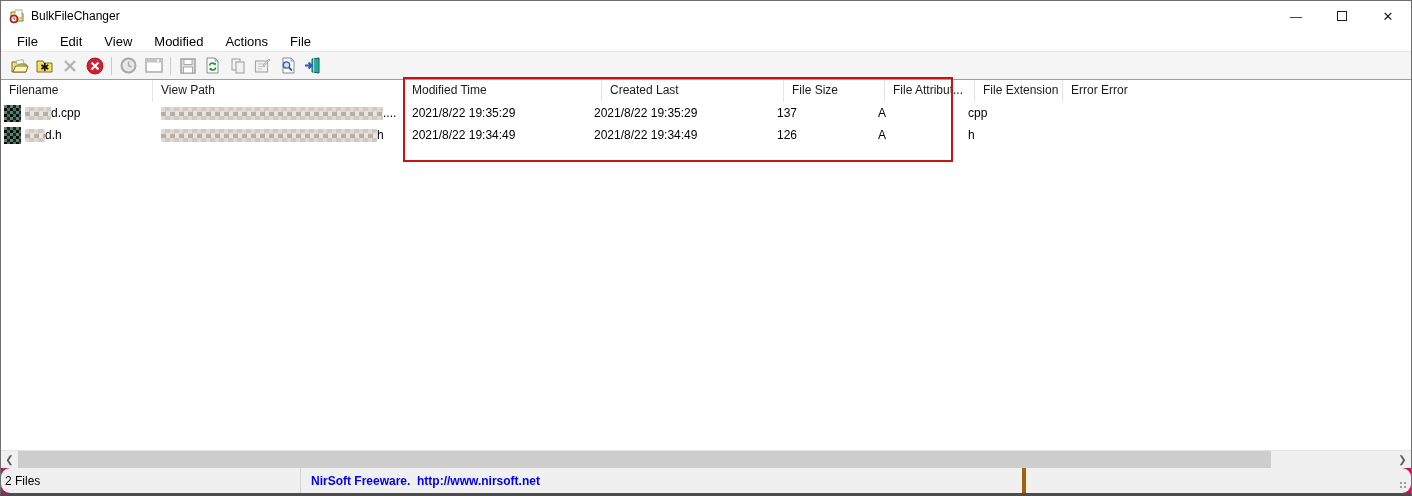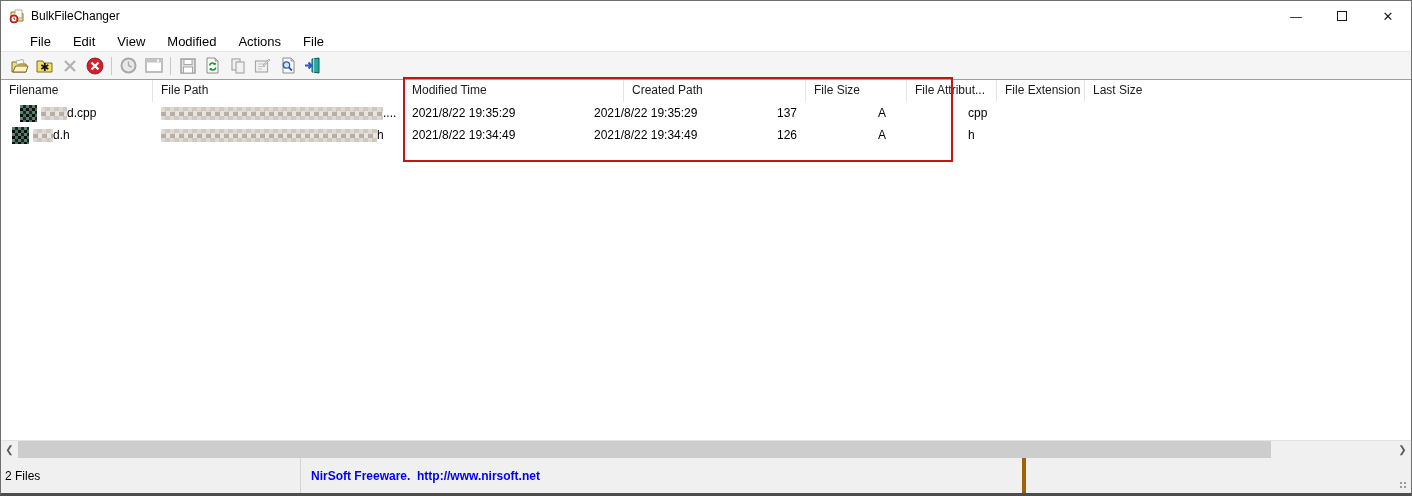--- a/index.html
+++ b/index.html
@@ -16,21 +16,21 @@
   
   .titlebar { height:30px; background:#fff; display:flex; align-items:center; flex:0 0 auto; }
   .app-icon { width:16px; height:16px; margin-left:8px; margin-right:6px; flex:0 0 auto; }
   .title-text { font-size:12px; color:#000; }
   .win-controls { margin-left:auto; display:flex; height:100%; }
   .win-btn { width:46px; height:100%; display:flex; align-items:center; justify-content:center;
              font-size:13px; color:#1a1a1a; font-family:"DejaVu Sans",sans-serif; }
   .win-btn.max span { display:block; width:10px; height:10px; border:1px solid #1a1a1a; }
 
   
-  .menubar { height:21px; background:#fff; display:flex; align-items:center; padding-left:18px;
+  .menubar { height:21px; background:#fff; display:flex; align-items:center; padding-left:5px;
              border-bottom:1px solid #e8e8e8; flex:0 0 auto; }
   .menu-item { padding:2px 11px; font-size:13px; color:#000; }
 
   
   .toolbar { height:28px; background:#f5f5f5; border-bottom:1px solid #9e9e9e;
              display:flex; align-items:center; padding-left:6px; flex:0 0 auto; }
   .tool-btn { width:25px; height:24px; display:flex; align-items:center; justify-content:center; }
   .tool-sep { width:1px; height:18px; background:#c9c9c9; margin:0 4px; }
 
   
@@ -60,21 +60,21 @@
 
   
   .hscroll { height:18px; background:#f0f0f0; border-top:1px solid #e3e3e3; position:relative; flex:0 0 auto; }
   .hs-arrow { position:absolute; top:0; width:17px; height:17px; display:flex; align-items:center;
               justify-content:center; color:#5a5a5a; font-size:10px; font-weight:bold; }
   .hs-arrow.left { left:0; }
   .hs-arrow.right { right:0; }
   .hs-thumb { position:absolute; left:17px; top:0; width:1253px; height:17px; background:#cdcdcd; }
 
   
-  .statusbar { height:35px; background:#f0f0f0; display:flex; align-items:flex-end; position:relative; flex:0 0 auto; }
+  .statusbar { height:25px; background:#f0f0f0; display:flex; align-items:flex-end; position:relative; flex:0 0 auto;border-radius:9px; }
   .sb-pane1 { width:300px; padding-left:4px; font-size:12px; color:#000; border-right:1px solid #d4d4d4; height:100%; display:flex; align-items:center; }
   .sb-pane2 { width:725px; padding-left:10px; height:100%; display:flex; align-items:center; border-right:4px solid #a16207; }
   .sb-link { color:#0000ee; font-weight:bold; font-size:12px; white-space:pre; }
   .sb-grip { position:absolute; right:3px; bottom:3px; width:9px; height:9px;
              background:
                radial-gradient(#9a9a9a 1.1px, transparent 1.2px) 0 0/4px 4px; }
 </style>
 </head>
 <body>
 
@@ -190,49 +190,49 @@
         <path d="M8 2 L15 1 L15 16 L8 15 Z" fill="#2aa8a0" stroke="#0e5a56" stroke-width="1"></path>
         <rect x="9" y="1" width="1.2" height="15" fill="#9adbd6"></rect>
         <path d="M1 8.5 L7 8.5 M4.5 5.5 L7.5 8.5 L4.5 11.5" stroke="#2a56c6" stroke-width="2" fill="none"></path>
       </svg>
     </div>
   </div>
 
   <div class="list">
     <div class="lv-header">
       <div class="lv-hcell" style="width:152px">Filename</div>
-      <div class="lv-hcell" style="width:251px">File Path</div>
-      <div class="lv-hcell" style="width:220px">Modified Time</div>
-      <div class="lv-hcell" style="width:182px">Created Path</div>
+      <div class="lv-hcell" style="width:251px">View Path</div>
+      <div class="lv-hcell" style="width:198px">Modified Time</div>
+      <div class="lv-hcell" style="width:182px">Created Last</div>
       <div class="lv-hcell" style="width:101px">File Size</div>
       <div class="lv-hcell" style="width:90px">File Attribut...</div>
       <div class="lv-hcell" style="width:88px">File Extension</div>
-      <div class="lv-hcell" style="width:180px; border-right:none">Last Size</div>
+      <div class="lv-hcell" style="width:180px; border-right:none">Error Error</div>
     </div>
 
     <div class="lv-row">
-      <div class="lv-cell" style="width:152px; padding-left:19px">
+      <div class="lv-cell" style="width:152px; padding-left:3px">
         <span class="mosaic-dark"></span>
         <span class="mosaic" style="width:26px"></span>
         <span>d.cpp</span>
       </div>
       <div class="lv-cell" style="width:251px">
         <span class="mosaic" style="width:222px"></span>
         <span>....</span>
       </div>
       <div class="lv-cell" style="width:182px">2021/8/22 19:35:29</div>
       <div class="lv-cell" style="width:183px">2021/8/22 19:35:29</div>
       <div class="lv-cell" style="width:101px">137</div>
       <div class="lv-cell" style="width:90px">A</div>
       <div class="lv-cell" style="width:88px">cpp</div>
       <div class="lv-cell" style="width:180px"></div>
     </div>
 
     <div class="lv-row">
-      <div class="lv-cell" style="width:152px; padding-left:11px">
+      <div class="lv-cell" style="width:152px; padding-left:3px">
         <span class="mosaic-dark"></span>
         <span class="mosaic" style="width:20px"></span>
         <span>d.h</span>
       </div>
       <div class="lv-cell" style="width:251px">
         <span class="mosaic" style="width:216px"></span>
         <span>h</span>
       </div>
       <div class="lv-cell" style="width:182px">2021/8/22 19:34:49</div>
       <div class="lv-cell" style="width:183px">2021/8/22 19:34:49</div>

